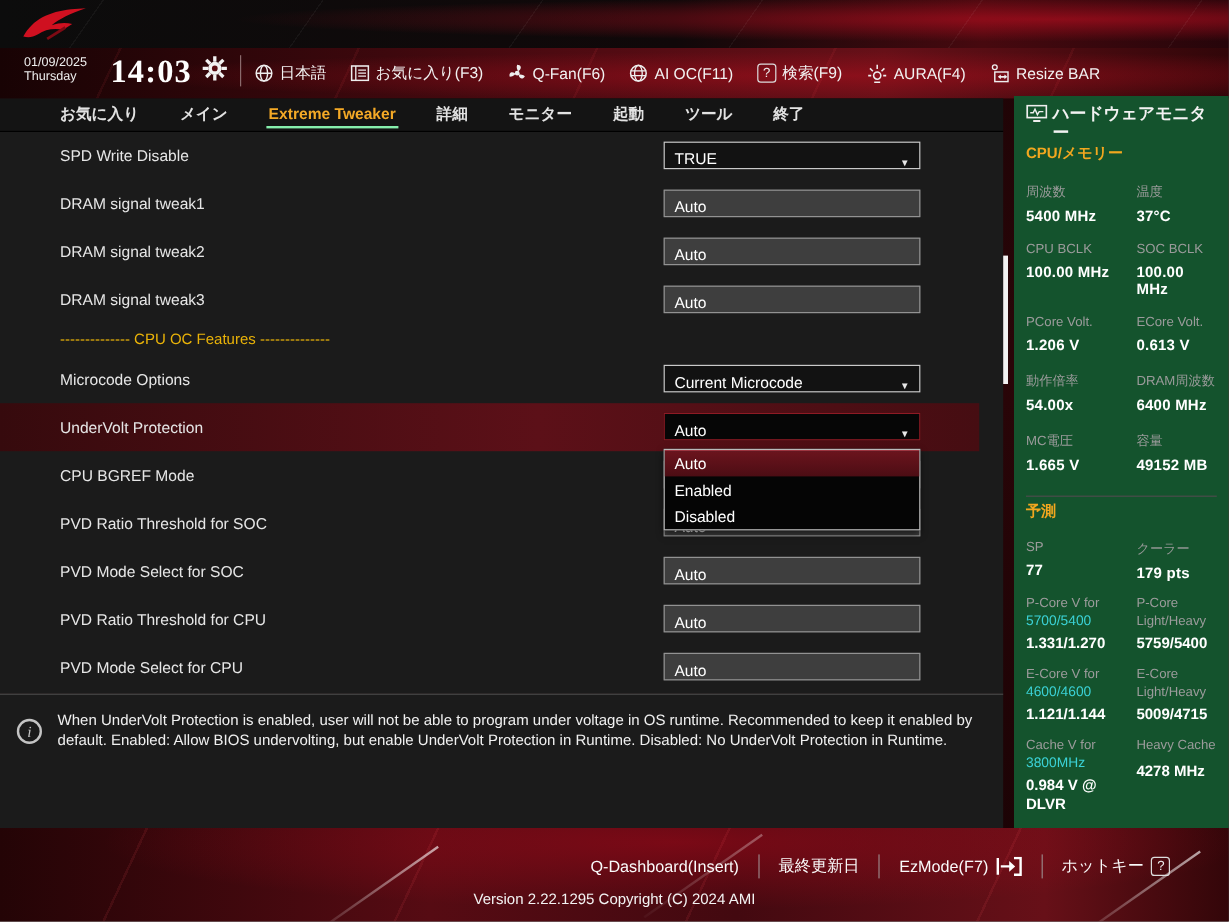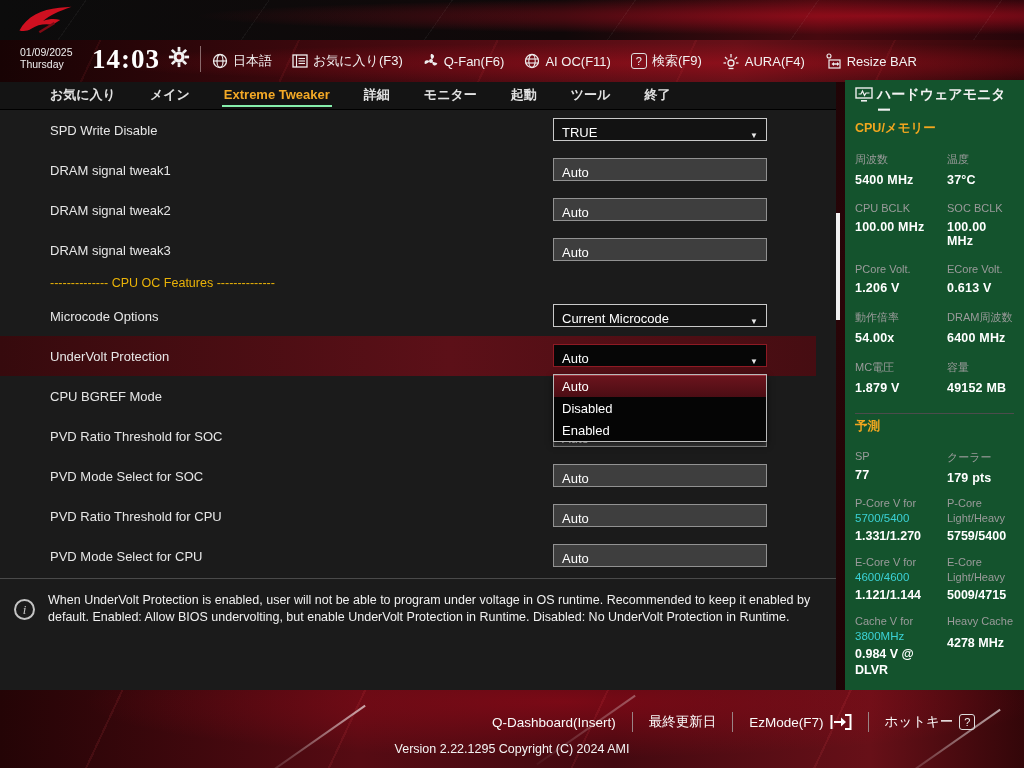--- a/index.html
+++ b/index.html
@@ -279,22 +279,22 @@
 
   <div class="row" style="top:426px">
     <span class="rlabel">PVD Mode Select for CPU</span>
     <div class="field input">
       <span>Auto</span>
     </div>
   </div>
 
   <div class="dd-list">
     <div class="dd-item selected">Auto</div>
+    <div class="dd-item">Enabled</div>
     <div class="dd-item">Disabled</div>
-    <div class="dd-item">Enabled</div>
   </div>
 </div>
 
 <div class="scroll-thumb"></div>
 
 <div class="help-area">
   <div class="info-icon">i</div>
   <div class="help-text">When UnderVolt Protection is enabled, user will not be able to program under voltage in OS runtime. Recommended to keep it enabled by default. Enabled: Allow BIOS undervolting, but enable UnderVolt Protection in Runtime. Disabled: No UnderVolt Protection in Runtime.</div>
 </div>
 
@@ -345,21 +345,21 @@
         <div class="pv">54.00x</div>
       </div>
     <div class="cell">
         <div class="pl">DRAM周波数</div>
         <div class="pv">6400 MHz</div>
       </div>
   </div>
   <div class="pair">
     <div class="cell">
         <div class="pl">MC電圧</div>
-        <div class="pv">1.879 V</div>
+        <div class="pv">1.665 V</div>
       </div>
     <div class="cell">
         <div class="pl">容量</div>
         <div class="pv">49152 MB</div>
       </div>
   </div>
 
   <div class="panel-divider"></div>
   <div class="sec-title">予測</div>
 

